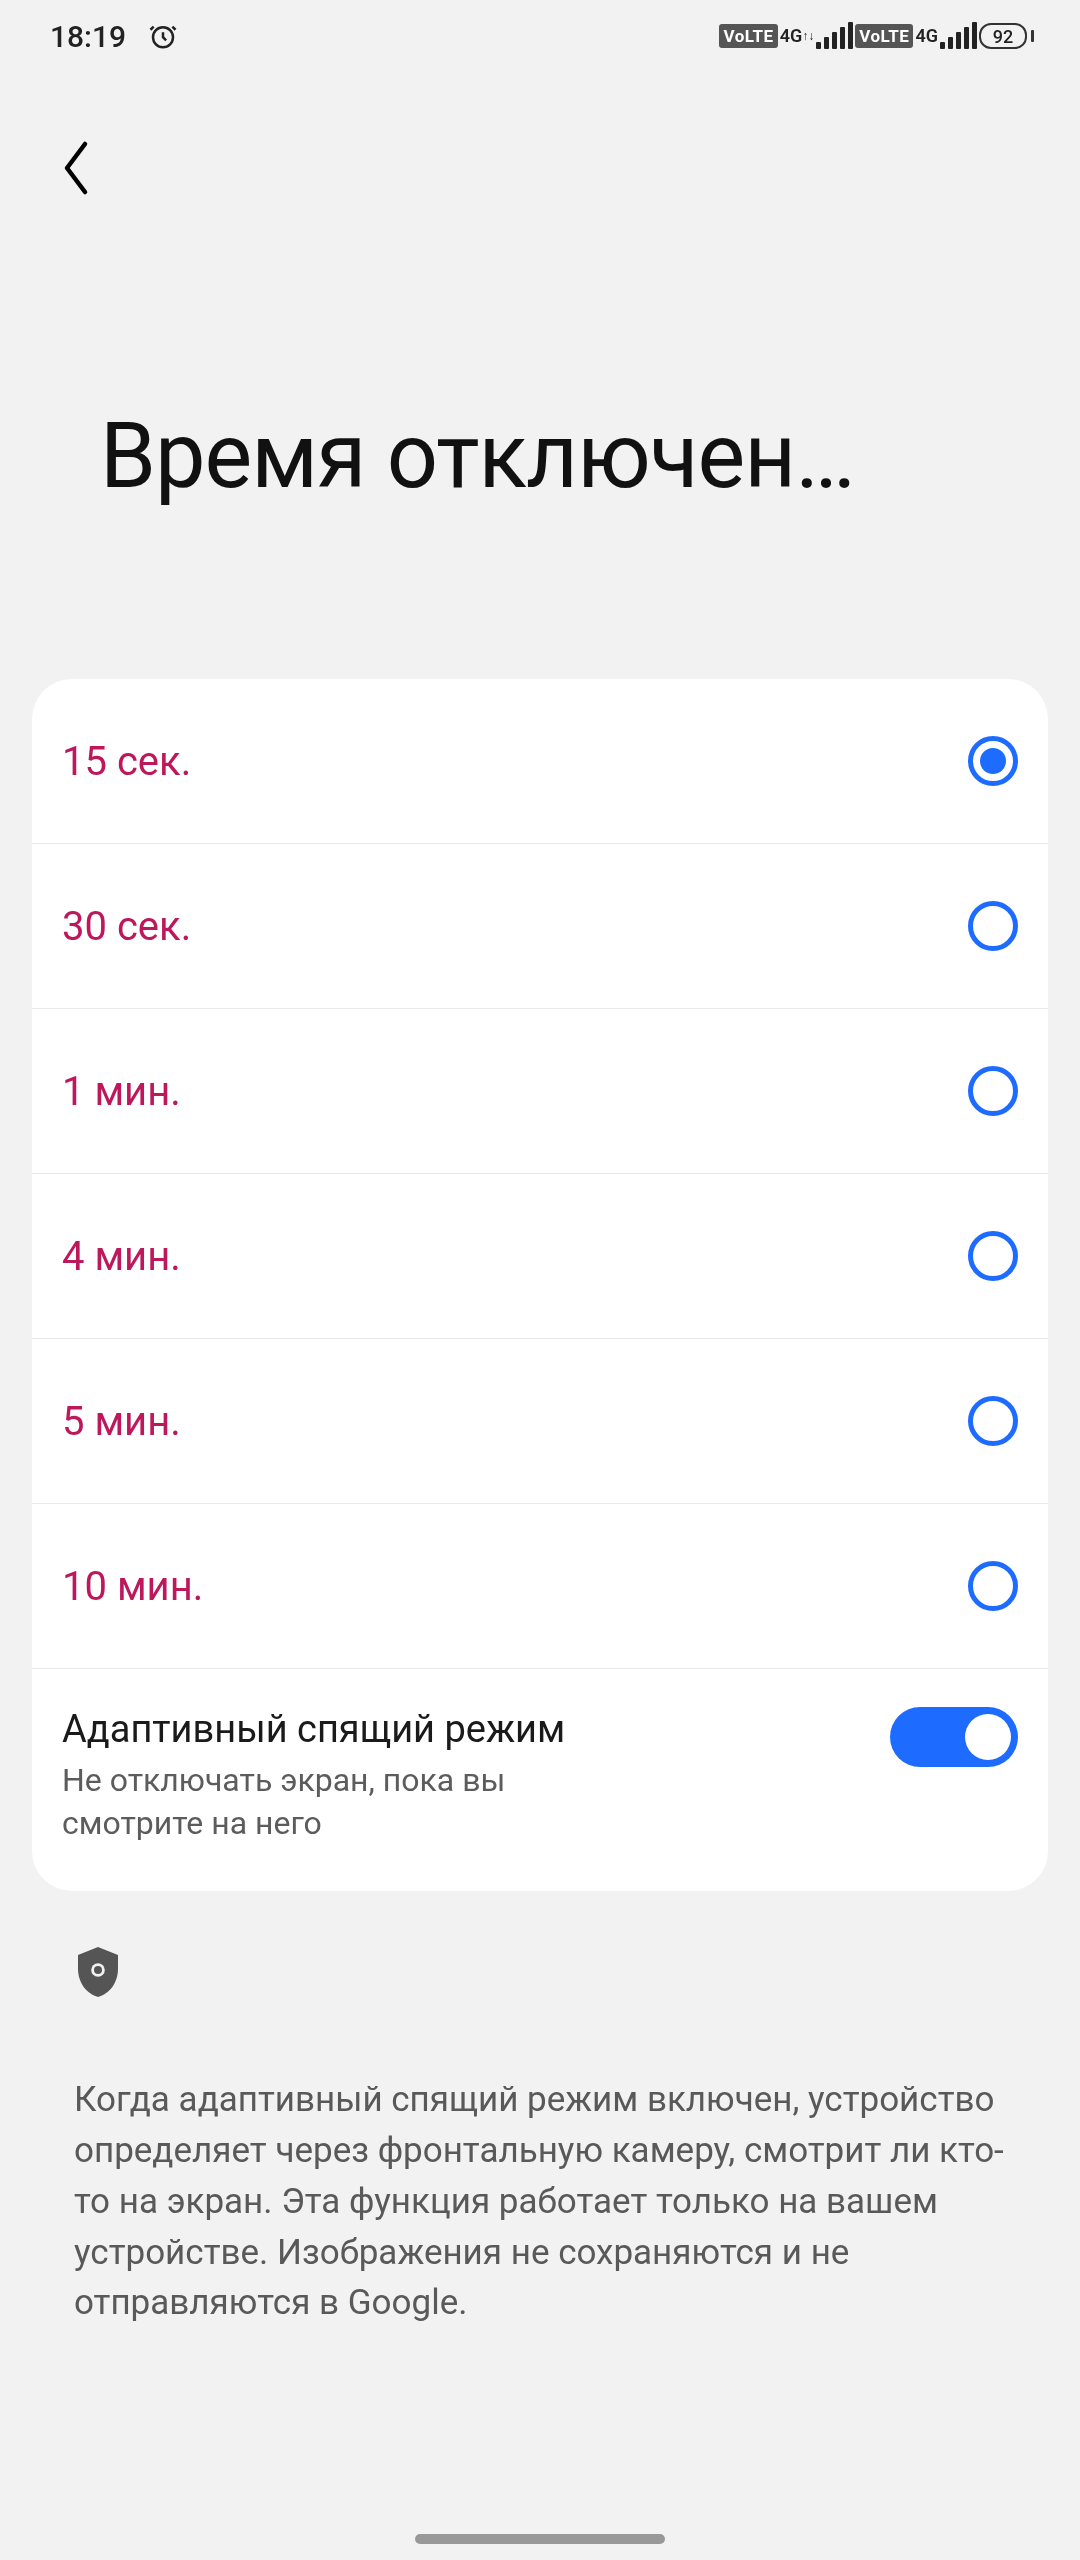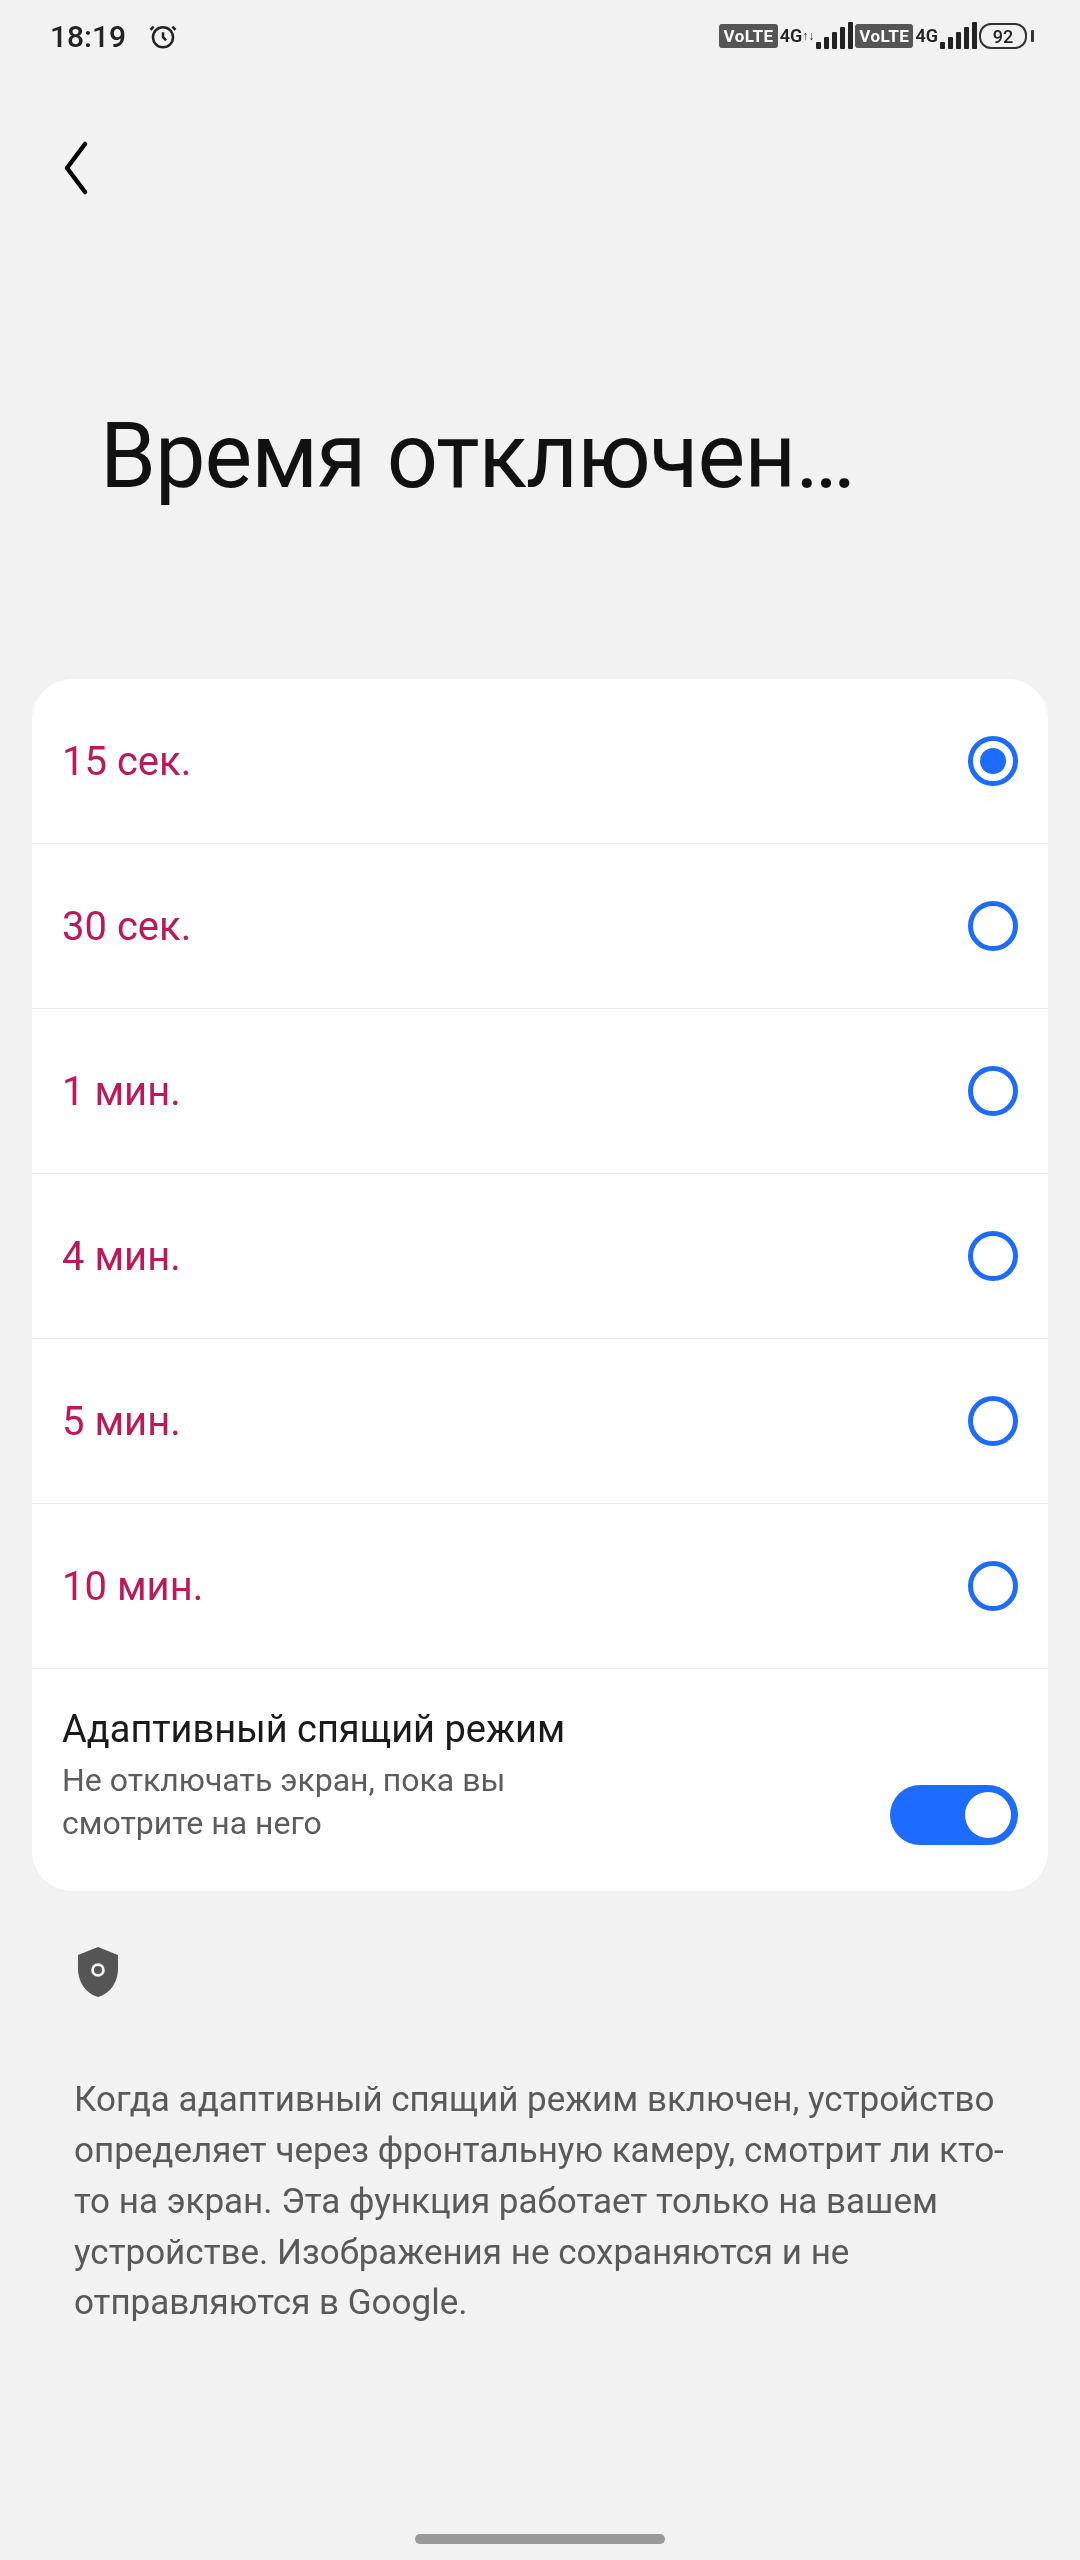--- a/index.html
+++ b/index.html
@@ -41,21 +41,21 @@
   }
   .radio-label { font-size: 40px; color:#be185d; }
   .radio-circle {
     width: 50px; height: 50px; border: 5px solid #1e6cff; border-radius:50%;
     display:flex; align-items:center; justify-content:center;
   }
   .radio-circle.checked::after { content:""; width:26px; height:26px; background:#1e6cff; border-radius:50%; }
 
   
   .toggle-row {
-    display:flex; align-items:flex-end; justify-content:space-between;
+    display:flex; align-items:flex-start; justify-content:space-between;
     padding: 38px 30px 46px;
   }
   .toggle-text .toggle-title { font-size: 38px; }
   .toggle-text .toggle-sub { font-size: 32px; color:#5c5c5c; margin-top:8px; max-width:520px; line-height:1.35; }
   .switch {
     width: 128px; height: 60px; background:#1e6cff; border-radius: 30px; position:relative;
   }
   .switch::after {
     content:""; position:absolute; right:7px; top:7px; width:46px; height:46px;
     background:#fff; border-radius:50%;

